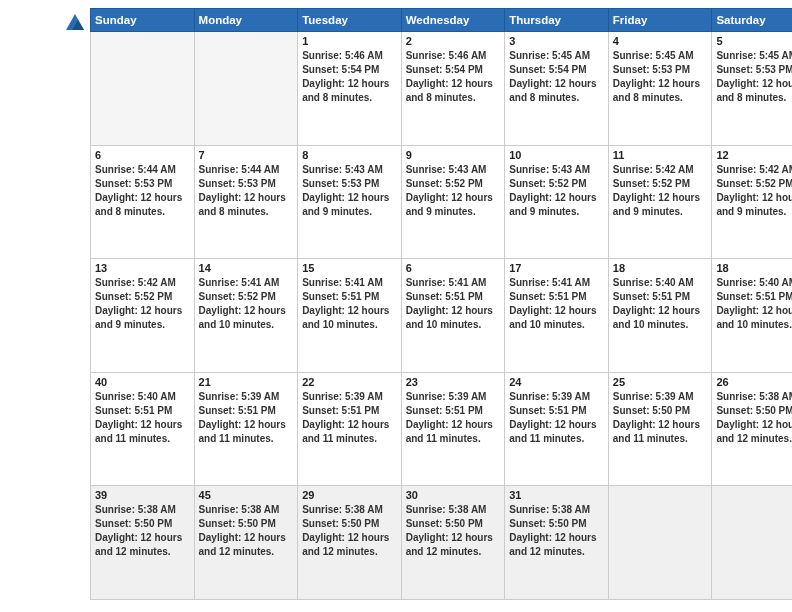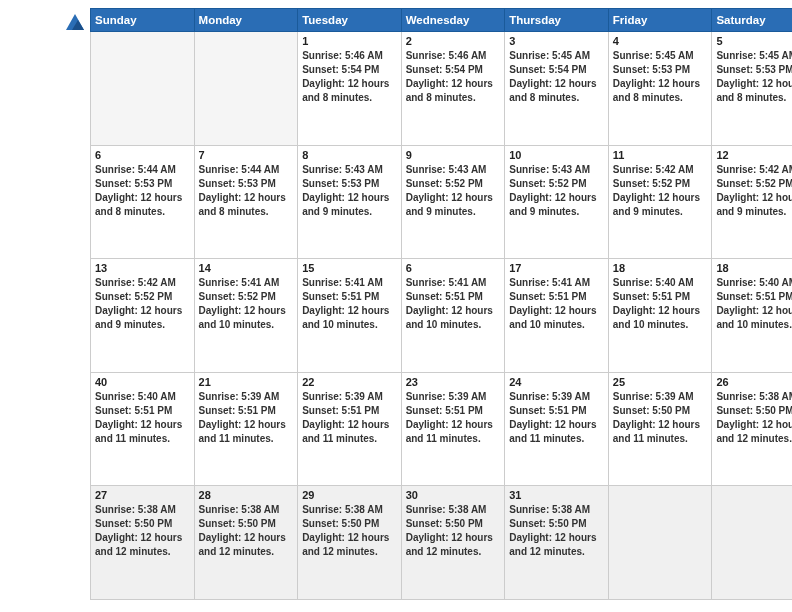--- a/index.html
+++ b/index.html
@@ -294,27 +294,27 @@
           </td>
           <td>
             <span class="day-number">26</span>
             <div class="day-info" style="white-space: pre-line;">Sunrise: 5:38 AM
 Sunset: 5:50 PM
 Daylight: 12 hours and 12 minutes.</div>
           </td>
         </tr>
         <tr>
           <td>
-            <span class="day-number">27</span>
-            <div class="day-info" style="white-space: pre-line;">Sunrise: 5:38 AM
-Sunset: 5:50 PM
-Daylight: 12 hours and 12 minutes.</div>
-          </td>
-          <td>
-            <span class="day-number">28</span>
+            <span class="day-number">39</span>
+            <div class="day-info" style="white-space: pre-line;">Sunrise: 5:38 AM
+Sunset: 5:50 PM
+Daylight: 12 hours and 12 minutes.</div>
+          </td>
+          <td>
+            <span class="day-number">45</span>
             <div class="day-info" style="white-space: pre-line;">Sunrise: 5:38 AM
 Sunset: 5:50 PM
 Daylight: 12 hours and 12 minutes.</div>
           </td>
           <td>
             <span class="day-number">29</span>
             <div class="day-info" style="white-space: pre-line;">Sunrise: 5:38 AM
 Sunset: 5:50 PM
 Daylight: 12 hours and 12 minutes.</div>
           </td>

